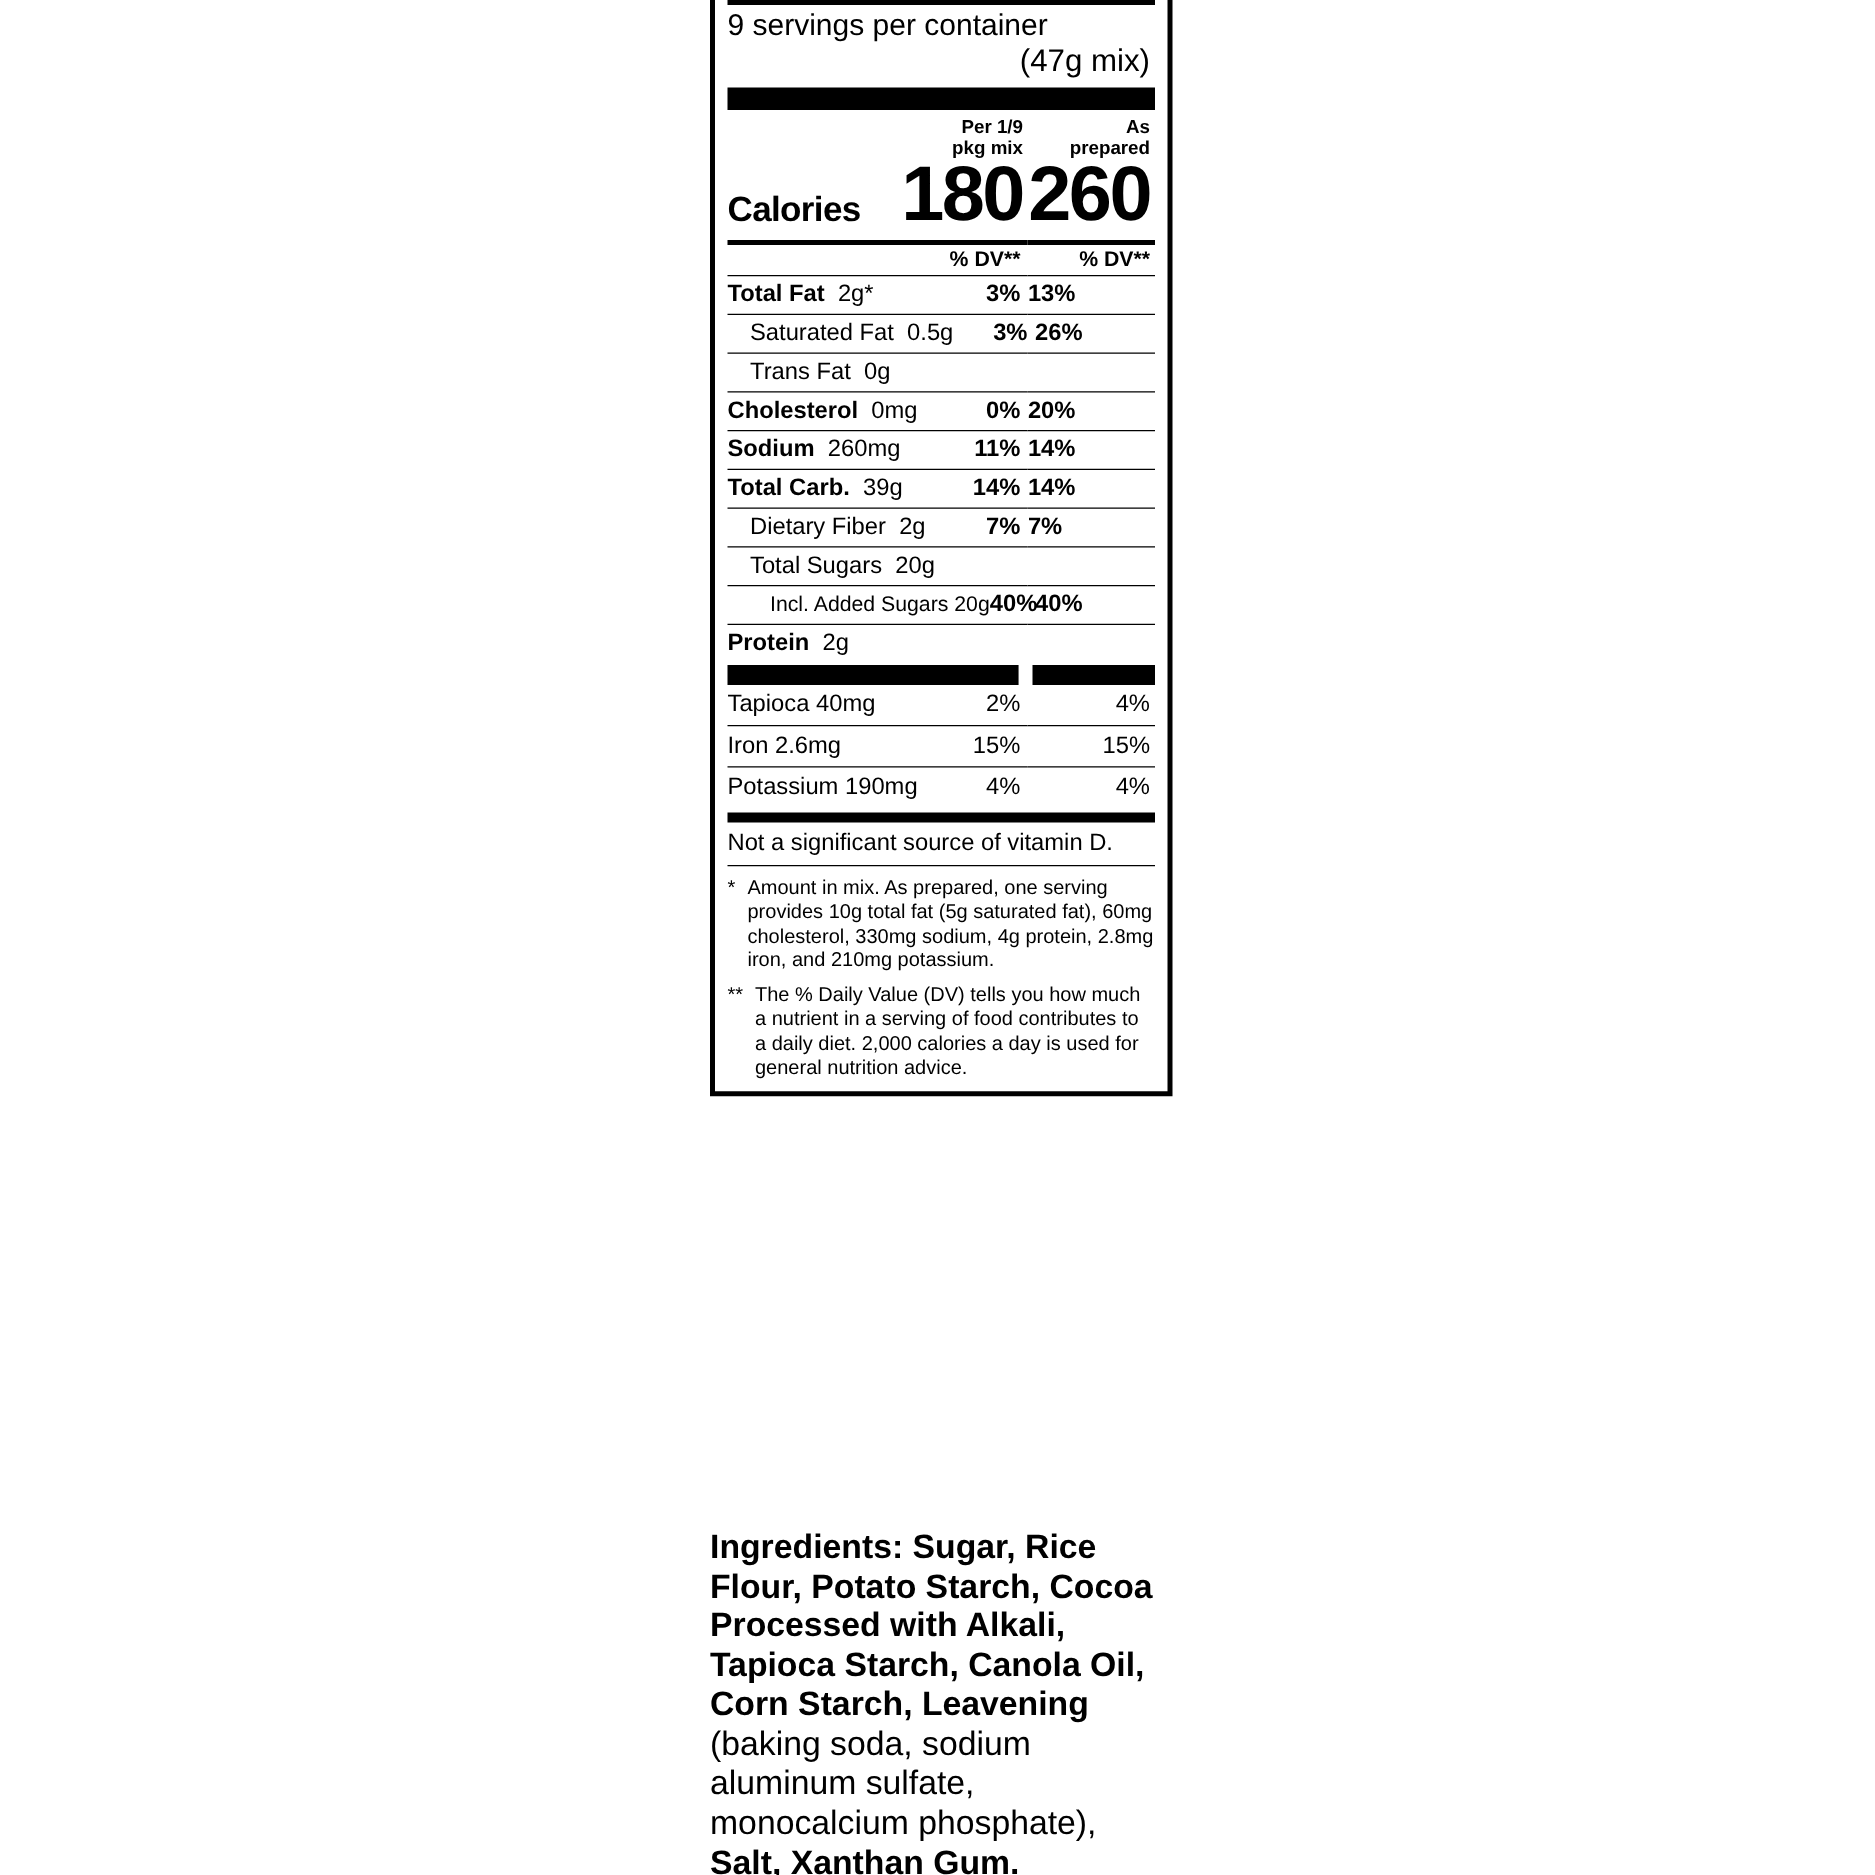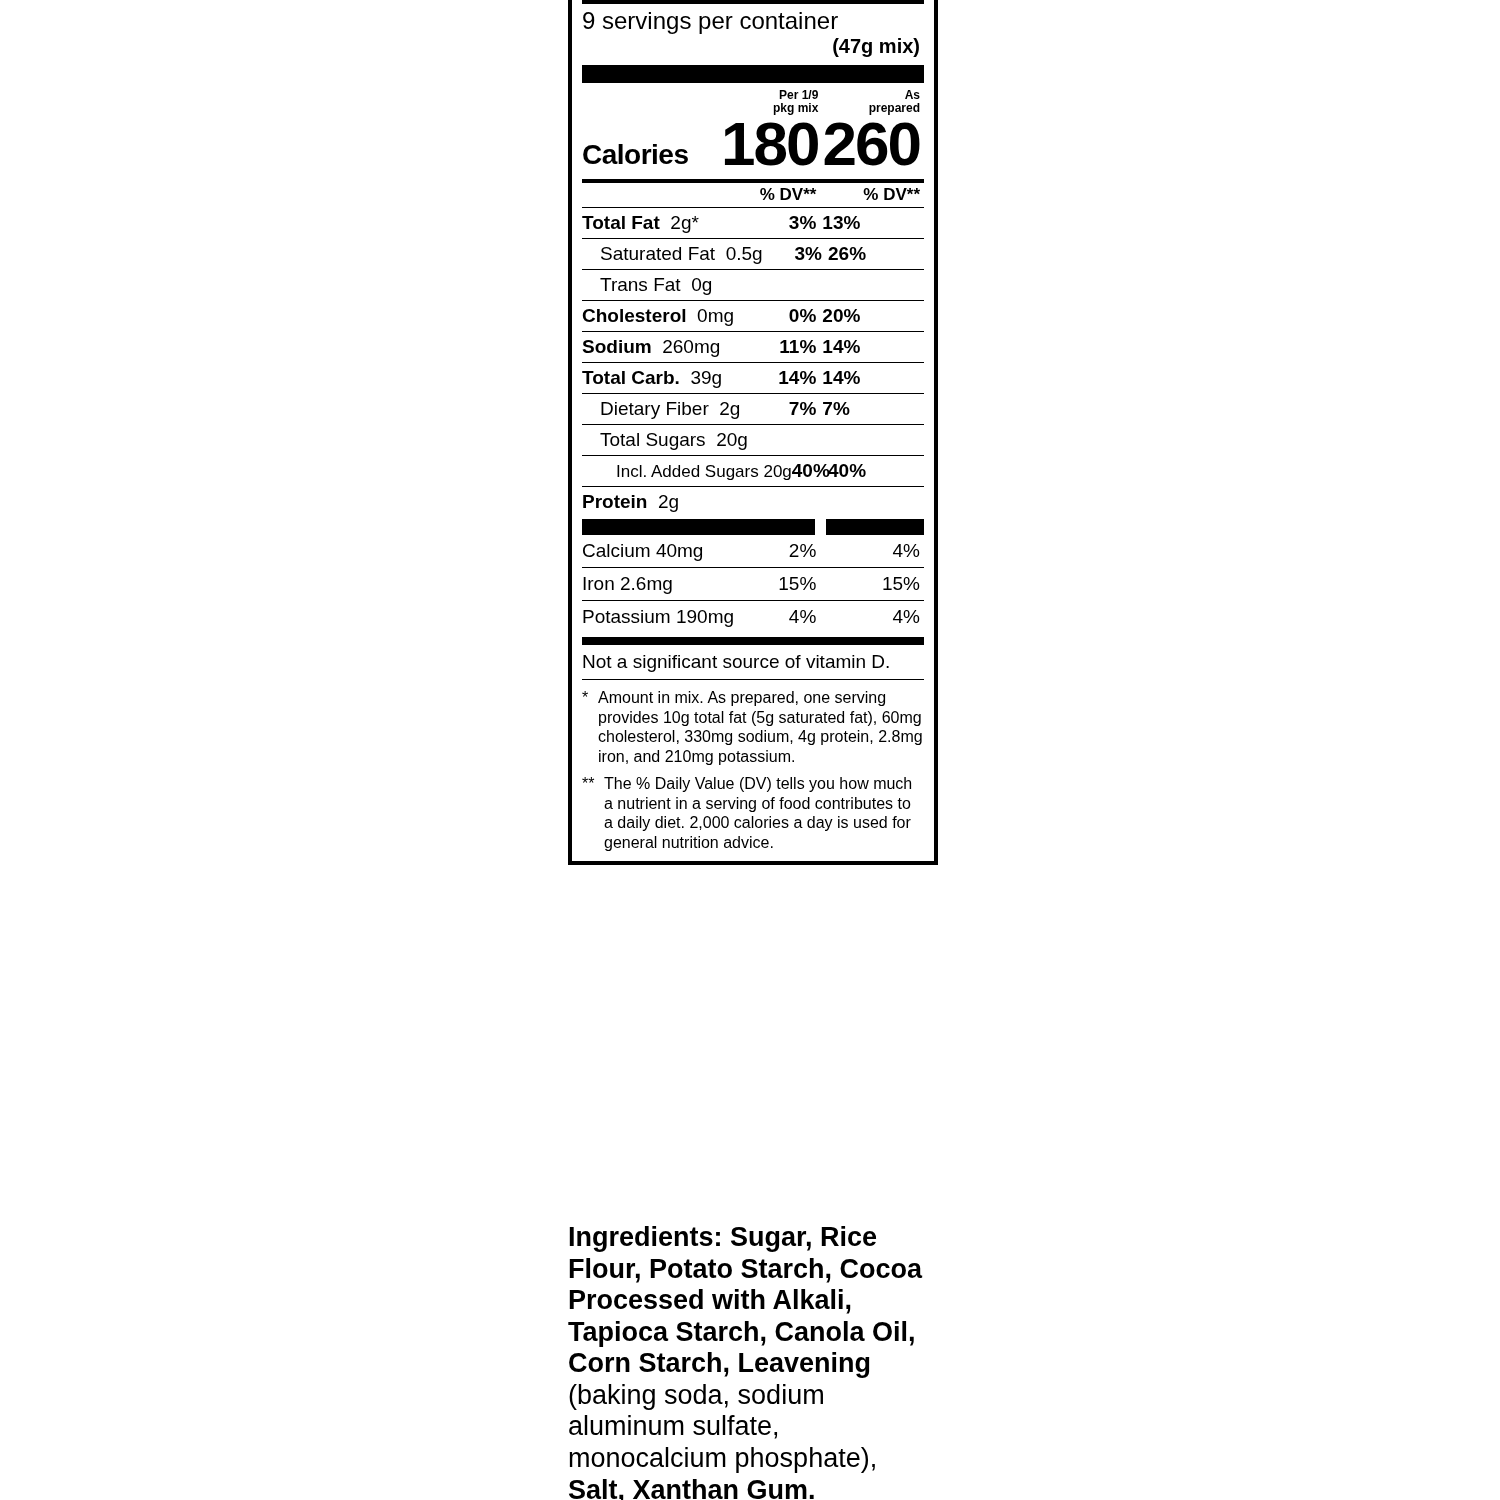--- a/index.html
+++ b/index.html
@@ -49,36 +49,36 @@
     font-size: 24px;
     line-height: 1.15;
     padding-top: 3px;
   }
   .serving-size {
     font-size: 24px;
     font-weight: bold;
     line-height: 1.15;
   }
   .serving-size-2 {
-    font-size: 20px;
-    font-weight: bold;
+    font-size: 25px;
+    font-weight: normal;
     line-height: 1.15;
     text-align: right;
     padding-right: 4px;
   }
 
   .blackbar {
     background: #000;
     height: 18px;
     margin-top: 7px;
     margin-bottom: 0;
   }
 
   .hdr-col {
-    font-size: 12px;
+    font-size: 15px;
     font-weight: bold;
     line-height: 1.08;
     text-align: right;
     padding-right: 4px;
   }
   .hdr-wrap {
     display: flex;
     padding-top: 6px;
   }
   .hdr-spacer { width: 120px; }
@@ -385,21 +385,21 @@
     </div>
 
     <div class="protein-blackbar">
       <div class="a"></div>
         <div class="gap"></div>
         <div class="b"></div>
     </div>
 
     <div class="vitrow">
       <div class="vit-left">
-        <div class="vit-name">Calcium  40mg</div>
+        <div class="vit-name">Tapioca  40mg</div>
         <div class="vit-dv">2%</div>
       </div>
       <div class="vit-right">4%</div>
     </div>
     <div class="dual-sep">
         <div class="a"></div>
         <div class="spacer"></div>
         <div class="b"></div>
       </div>
 

